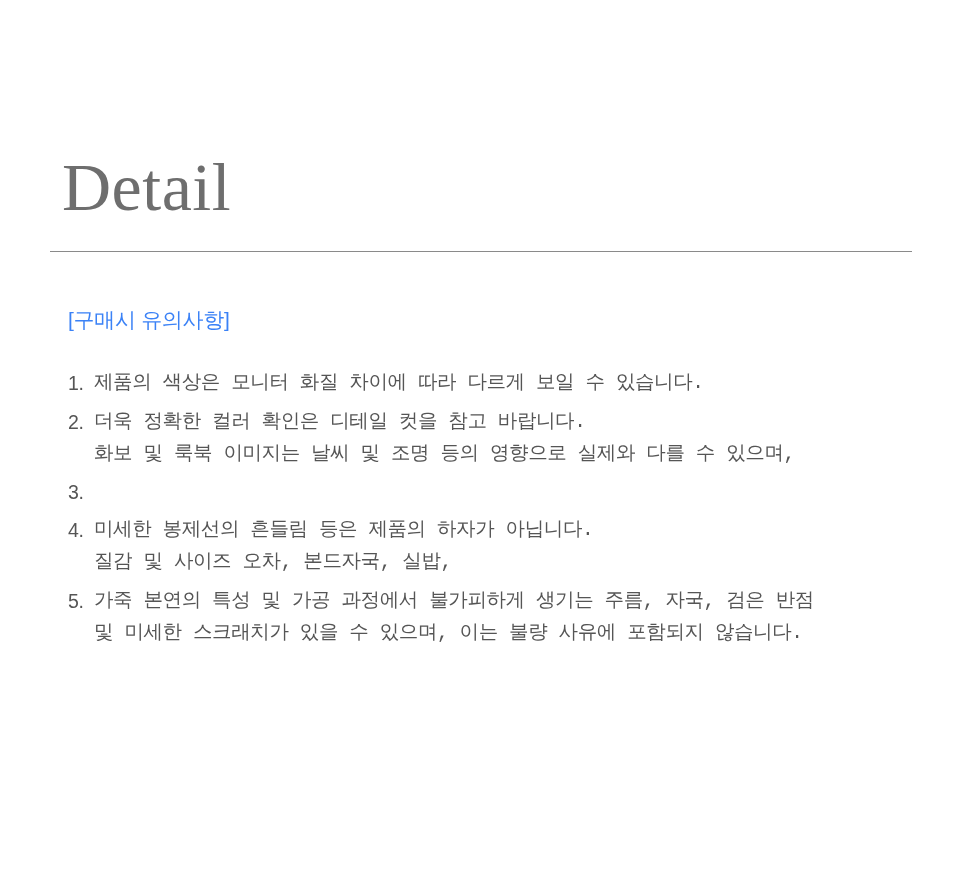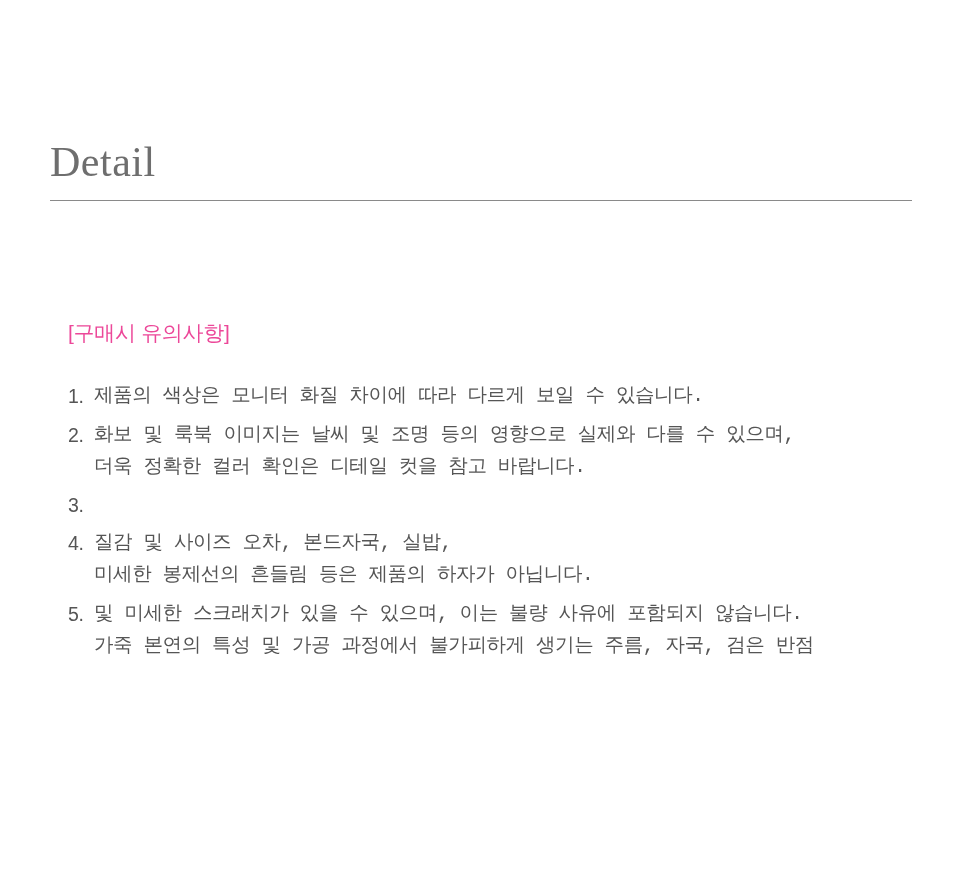--- a/index.html
+++ b/index.html
@@ -21,45 +21,45 @@
     box-sizing: border-box;
   }
   .title-block {
     position: absolute;
     left: 50px;
     top: 140px;
     width: 862px;
   }
   .title {
     font-family: "Liberation Serif", serif;
-    font-size: 42px;
+    font-size: 68px;
     line-height: 1.05;
     font-weight: 400;
     color: #6e6e6e;
     letter-spacing: 0.5px;
-    margin: 0;
+    margin: 12px;
     padding: 0 0 16px 0;
   }
   .divider {
     width: 862px;
     height: 1px;
     background: #8a8a8a;
     margin: 0;
   }
   .notice {
     position: absolute;
     left: 68px;
     top: 305px;
     width: 860px;
   }
   .notice-heading {
     font-size: 21px;
     line-height: 1.4;
-    color: #ec4899;
-    margin: 13px 0 34px 0;
+    color: #3b82f6;
+    margin: 0 0 34px 0;
     font-weight: 400;
     letter-spacing: -0.3px;
   }
   .notice-list {
     list-style: none;
     margin: 0;
     padding: 0;
   }
   .notice-item {
     display: flex;
@@ -102,39 +102,39 @@
     <ul class="notice-list">
         <li class="notice-item">
           <span class="notice-num">1.</span>
           <span class="notice-text">
             <span class="notice-line">제품의 색상은 모니터 화질 차이에 따라 다르게 보일 수 있습니다.</span>
           </span>
         </li>
         <li class="notice-item">
           <span class="notice-num">2.</span>
           <span class="notice-text">
+            <span class="notice-line">더욱 정확한 컬러 확인은 디테일 컷을 참고 바랍니다.</span>
             <span class="notice-line">화보 및 룩북 이미지는 날씨 및 조명 등의 영향으로 실제와 다를 수 있으며,</span>
-            <span class="notice-line">더욱 정확한 컬러 확인은 디테일 컷을 참고 바랍니다.</span>
           </span>
         </li>
         <li class="notice-item">
           <span class="notice-num">3.</span>
           <span class="notice-text">
           </span>
         </li>
         <li class="notice-item">
           <span class="notice-num">4.</span>
           <span class="notice-text">
+            <span class="notice-line">미세한 봉제선의 흔들림 등은 제품의 하자가 아닙니다.</span>
             <span class="notice-line">질감 및 사이즈 오차, 본드자국, 실밥,</span>
-            <span class="notice-line">미세한 봉제선의 흔들림 등은 제품의 하자가 아닙니다.</span>
           </span>
         </li>
         <li class="notice-item">
           <span class="notice-num">5.</span>
           <span class="notice-text">
+            <span class="notice-line">가죽 본연의 특성 및 가공 과정에서 불가피하게 생기는 주름, 자국, 검은 반점</span>
             <span class="notice-line">및 미세한 스크래치가 있을 수 있으며, 이는 불량 사유에 포함되지 않습니다.</span>
-            <span class="notice-line">가죽 본연의 특성 및 가공 과정에서 불가피하게 생기는 주름, 자국, 검은 반점</span>
           </span>
         </li>
       </ul>
   </div>
 
 </div>
 
 </body></html>

